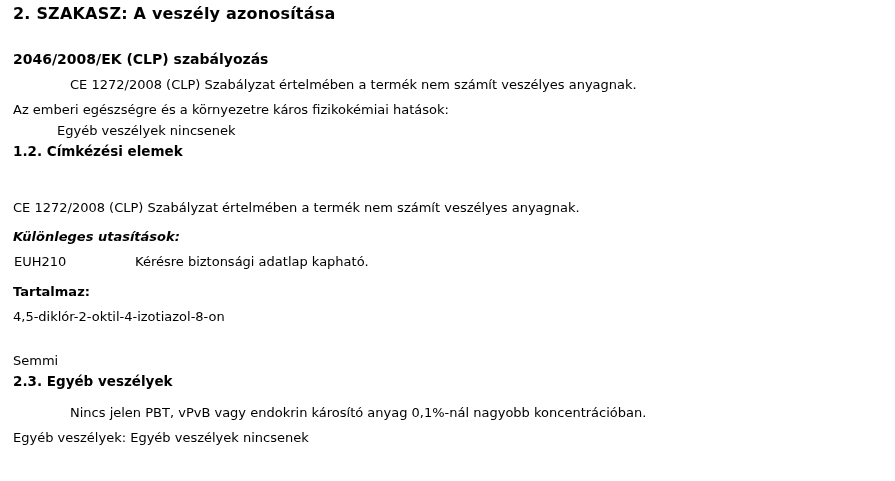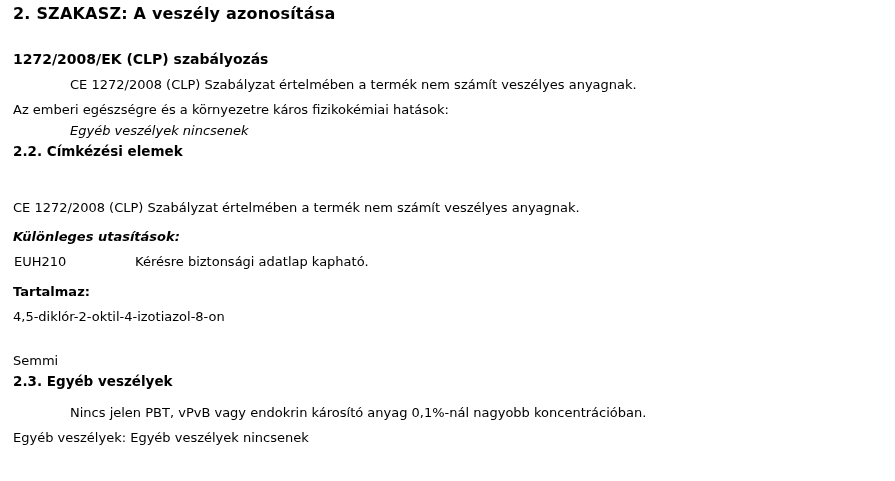--- a/index.html
+++ b/index.html
@@ -26,29 +26,29 @@
   .blabel { font-size: 13px; font-weight: bold; }
 </style>
 </head>
 <body>
 
 <div class="page">
 
   <div class="line h1" style="top:4px; left:13px;">2. SZAKASZ: A veszély azonosítása</div>
 
 
-  <div class="line h3" style="top:51px; left:13px;">1272/2008/EK (CLP) szabályozás</div>
+  <div class="line h3" style="top:51px; left:13px;">2046/2008/EK (CLP) szabályozás</div>
 
   <div class="line body" style="top:77px; left:70px;">CE 1272/2008 (CLP) Szabályzat értelmében a termék nem számít veszélyes anyagnak.</div>
 
   <div class="line body" style="top:102px; left:13px;">Az emberi egészségre és a környezetre káros fizikokémiai hatások:</div>
 
-  <div class="line body" style="top:123px; left:70px;font-style:italic;">Egyéb veszélyek nincsenek</div>
+  <div class="line body" style="top:123px; left:57px;">Egyéb veszélyek nincsenek</div>
 
-  <div class="line h2" style="top:143px; left:13px;">2.2. Címkézési elemek</div>
+  <div class="line h2" style="top:143px; left:13px;">1.2. Címkézési elemek</div>
 
   <div class="line body" style="top:200px; left:13px;">CE 1272/2008 (CLP) Szabályzat értelmében a termék nem számít veszélyes anyagnak.</div>
 
   <div class="line blabel" style="top:229px; left:13px;font-style:italic;">Különleges utasítások:</div>
 
   <div class="line body" style="top:254px; left:14px;">EUH210</div>
 
   <div class="line body" style="top:254px; left:135px;">Kérésre biztonsági adatlap kapható.</div>
 
   <div class="line blabel" style="top:284px; left:13px;">Tartalmaz:</div>

